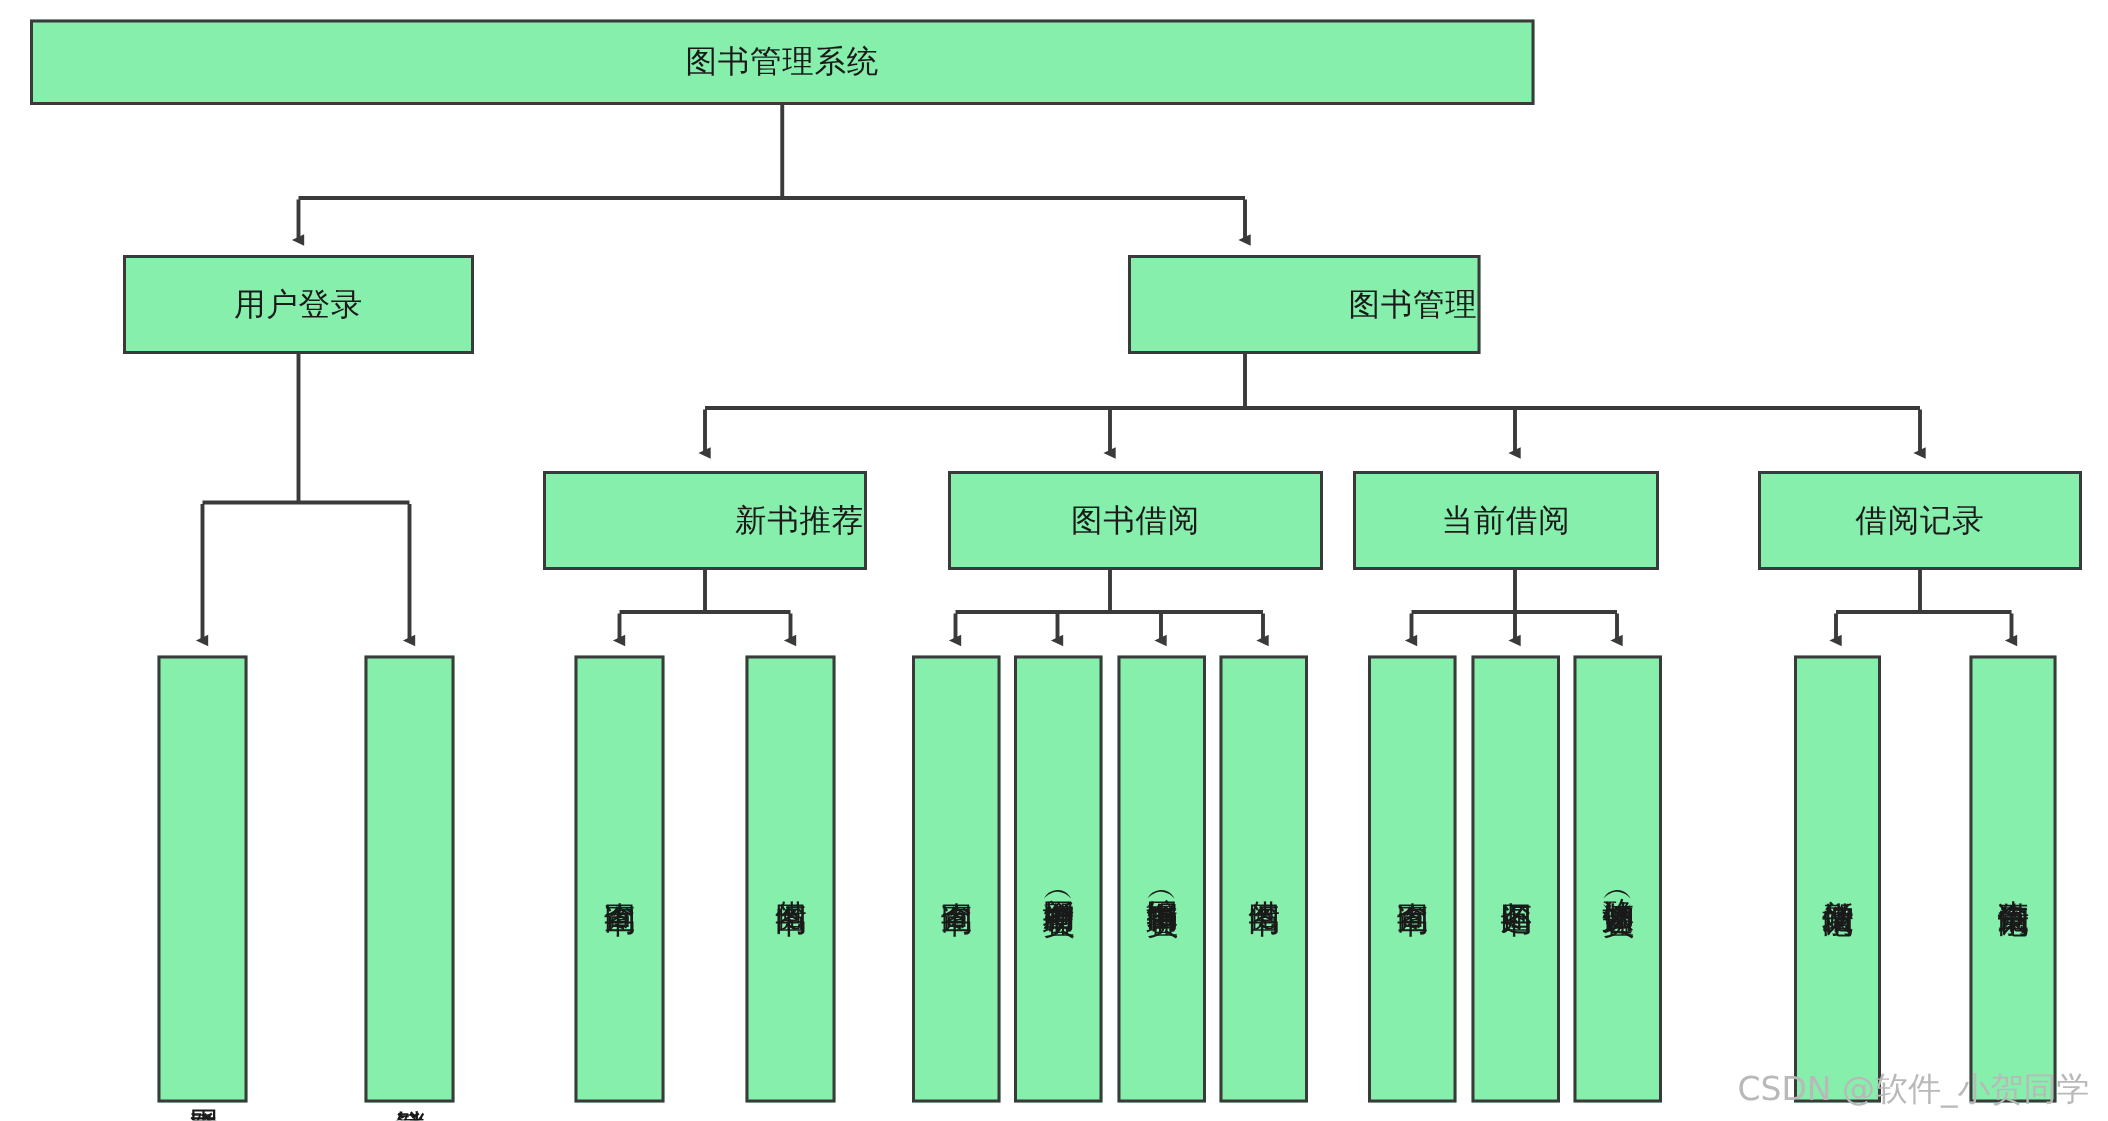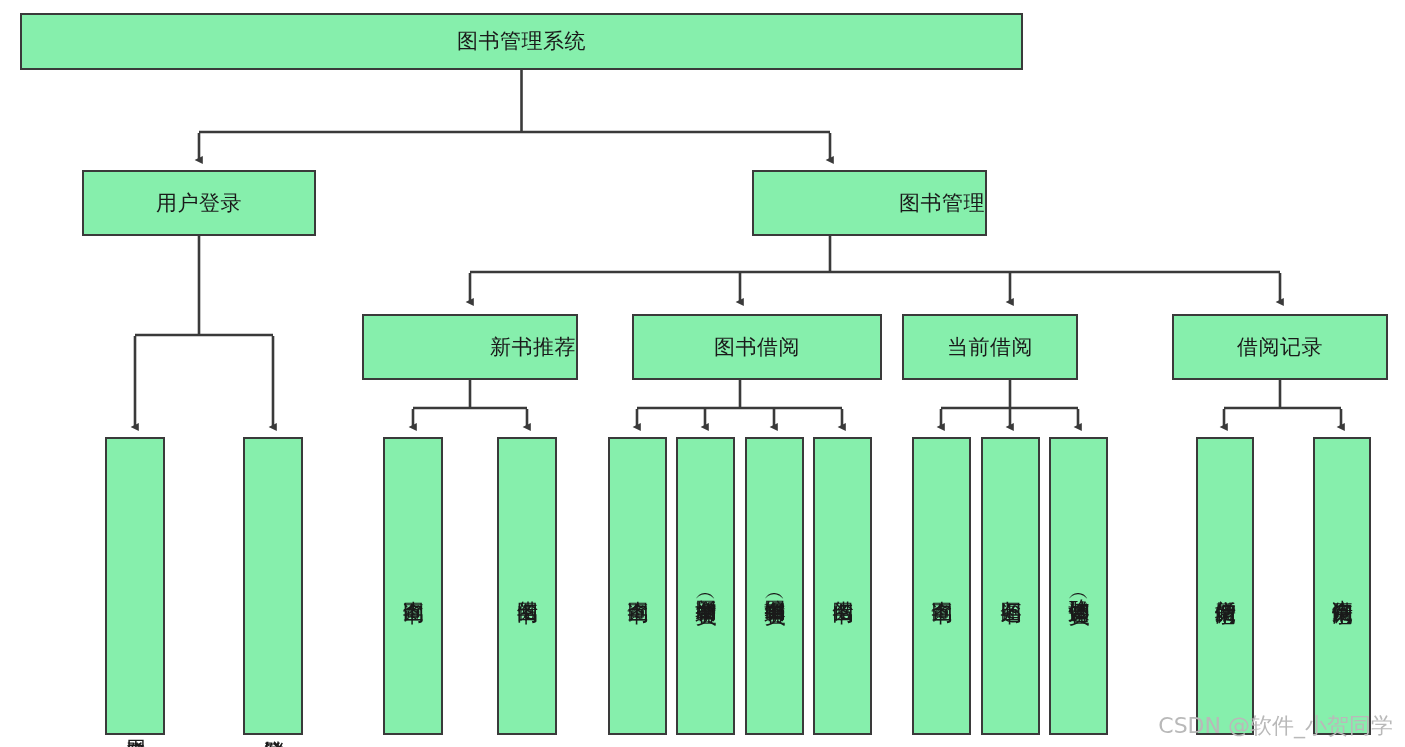--- a/index.html
+++ b/index.html
@@ -140,21 +140,21 @@
   </div>
 
   <div class="node horiz" style="left:362px; top:314px; width:216px; height:66px;justify-content:flex-end;">
     <span class="label">新书推荐</span>
   </div>
 
   <div class="node horiz" style="left:632px; top:314px; width:250px; height:66px;">
     <span class="label">图书借阅</span>
   </div>
 
-  <div class="node horiz" style="left:902px; top:314px; width:176px; height:66px;">
+  <div class="node horiz" style="left:902px; top:314px; width:204px; height:66px;">
     <span class="label">当前借阅</span>
   </div>
 
   <div class="node horiz" style="left:1172px; top:314px; width:216px; height:66px;">
     <span class="label">借阅记录</span>
   </div>
 
   <div class="node vert bottom-align" style="left:105px; top:437px; width:60px; height:298px;">
     <span class="label">用户登录</span>
   </div>

